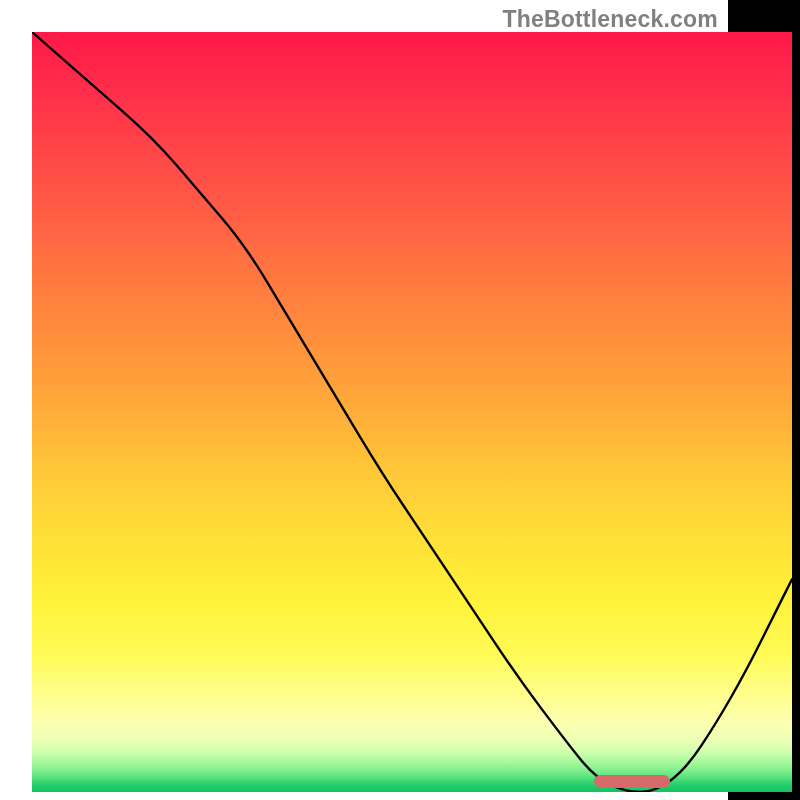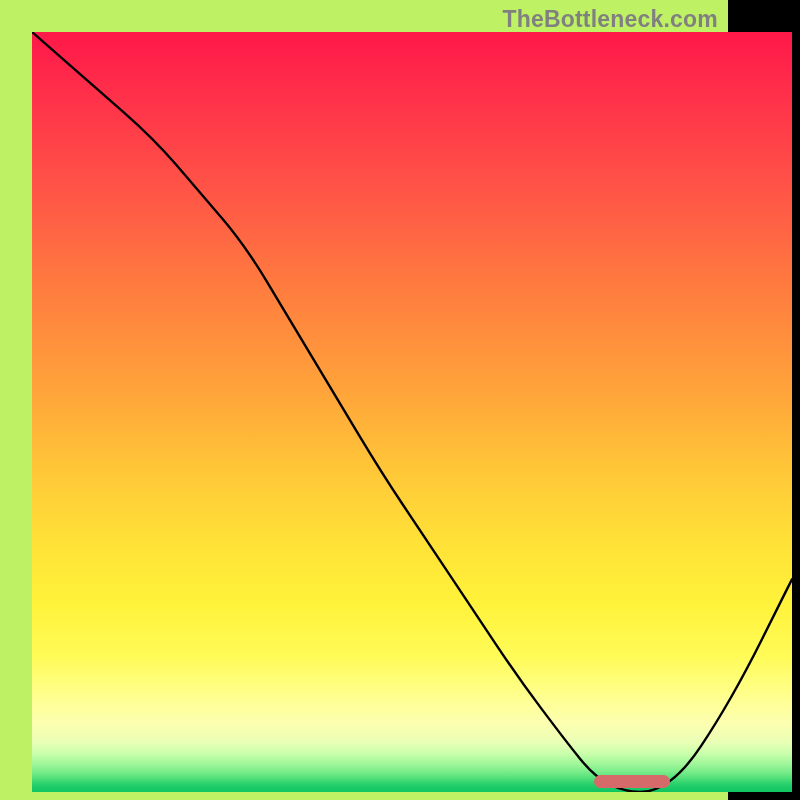--- a/index.html
+++ b/index.html
@@ -8,21 +8,21 @@
     width: 800px;
     height: 800px;
     background: #000;
     overflow: hidden;
     font-family: Arial, Helvetica, sans-serif;
   }
   .frame {
     position: relative;
     width: 728px;
     height: 800px;
-    background: #bef264;
+    background: #ffffff;
   }
   .plot-area {
     position: absolute;
     left: 32px;
     top: 32px;
     width: 760px;
     height: 760px;
     
     background: linear-gradient(
       to bottom,

